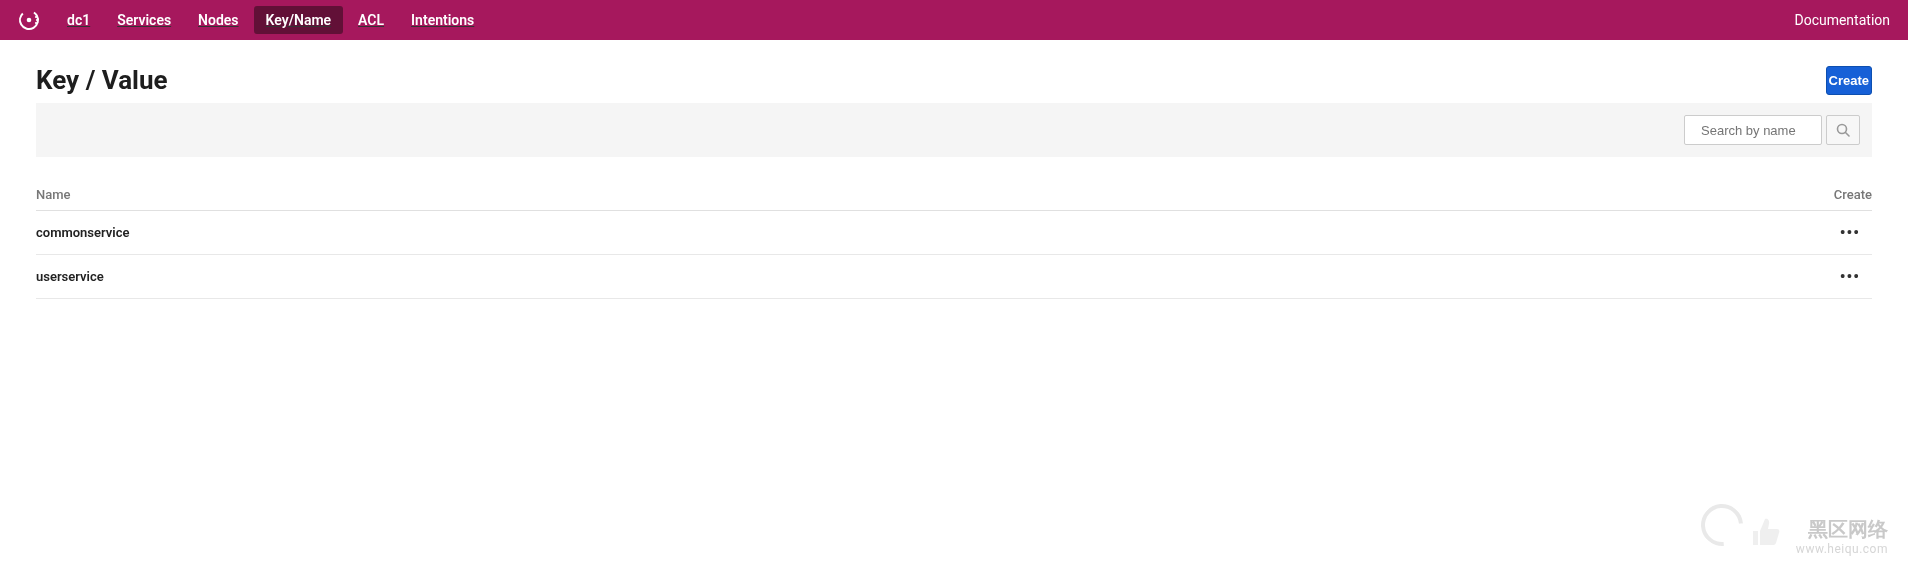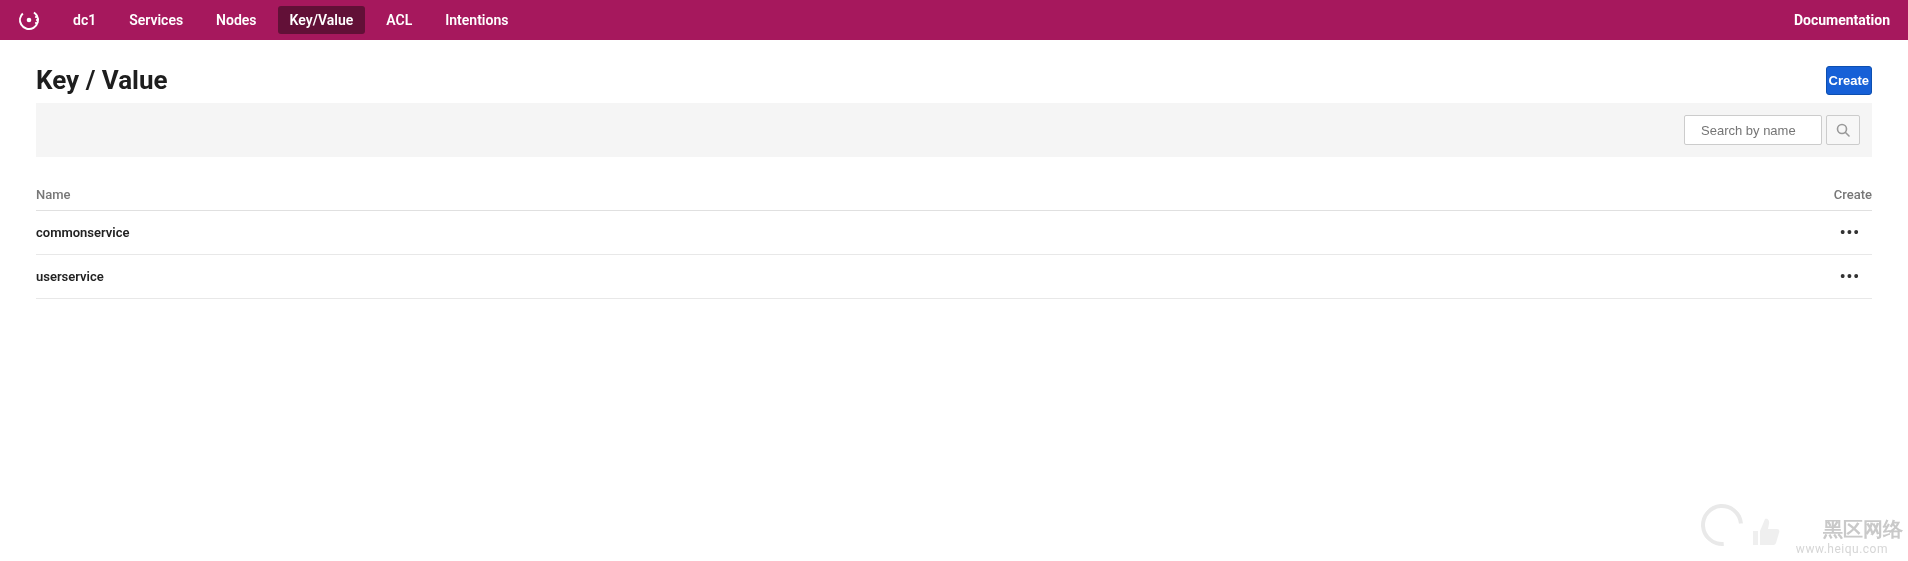--- a/index.html
+++ b/index.html
@@ -20,21 +20,22 @@
       background: #a6185d;
       height: 40px;
       display: flex;
       align-items: center;
       padding: 0 18px;
       justify-content: space-between;
     }
     .topbar-left {
       display: flex;
       align-items: center;
-      gap: 9px;
+      gap: 3px;
+      text-decoration: underline;
     }
     .logo {
       width: 22px;
       height: 22px;
       margin-right: 12px;
       display: flex;
       align-items: center;
       justify-content: center;
     }
     .nav-item {
@@ -44,21 +45,21 @@
       padding: 6px 12px;
       cursor: pointer;
       border-radius: 3px;
     }
     .nav-item.active {
       background: #621037;
     }
     .nav-item-doc {
       color: #fff;
       font-size: 14px;
-      font-weight: 700;
+      font-weight: 400;
       cursor: pointer;
     }
     .content {
       padding: 25px 36px 0 36px;
     }
     .header-row {
       display: flex;
       justify-content: space-between;
       align-items: center;
       margin-bottom: 8px;
@@ -148,21 +149,21 @@
       width: 42px;
       height: 42px;
       border: 4px solid #d8d8d8;
       border-radius: 50%;
       border-right-color: transparent;
       transform: rotate(40deg);
       opacity: 0.55;
     }
     .watermark-txt {
       position: absolute;
-      right: 5px;
+      right: 20px;
       bottom: 18px;
       font-size: 20px;
       font-weight: 700;
       color: #c9c9c9;
       letter-spacing: 0;
     }
     .watermark-sub {
       position: absolute;
       right: 20px;
       bottom: 5px;
@@ -187,21 +188,21 @@
         <circle cx="11" cy="11" r="9" fill="none" stroke="#fff" stroke-width="2" stroke-dasharray="40 12" transform="rotate(-30 11 11)"></circle>
         <circle cx="11" cy="11" r="2.3" fill="#fff"></circle>
         <circle cx="18" cy="8" r="1.1" fill="#fff"></circle>
         <circle cx="19" cy="11" r="1.1" fill="#fff"></circle>
         <circle cx="18" cy="14" r="1.1" fill="#fff"></circle>
       </svg>
     </div>
     <div class="nav-item">dc1</div>
     <div class="nav-item">Services</div>
     <div class="nav-item">Nodes</div>
-    <div class="nav-item active">Key/Value</div>
+    <div class="nav-item active">Key/Name</div>
     <div class="nav-item">ACL</div>
     <div class="nav-item">Intentions</div>
   </div>
   <div class="nav-item-doc">Documentation</div>
 </div>
 
 <div class="content">
   <div class="header-row">
     <h1 class="page-title">Key / Value</h1>
     <button class="create-btn">Create</button>

